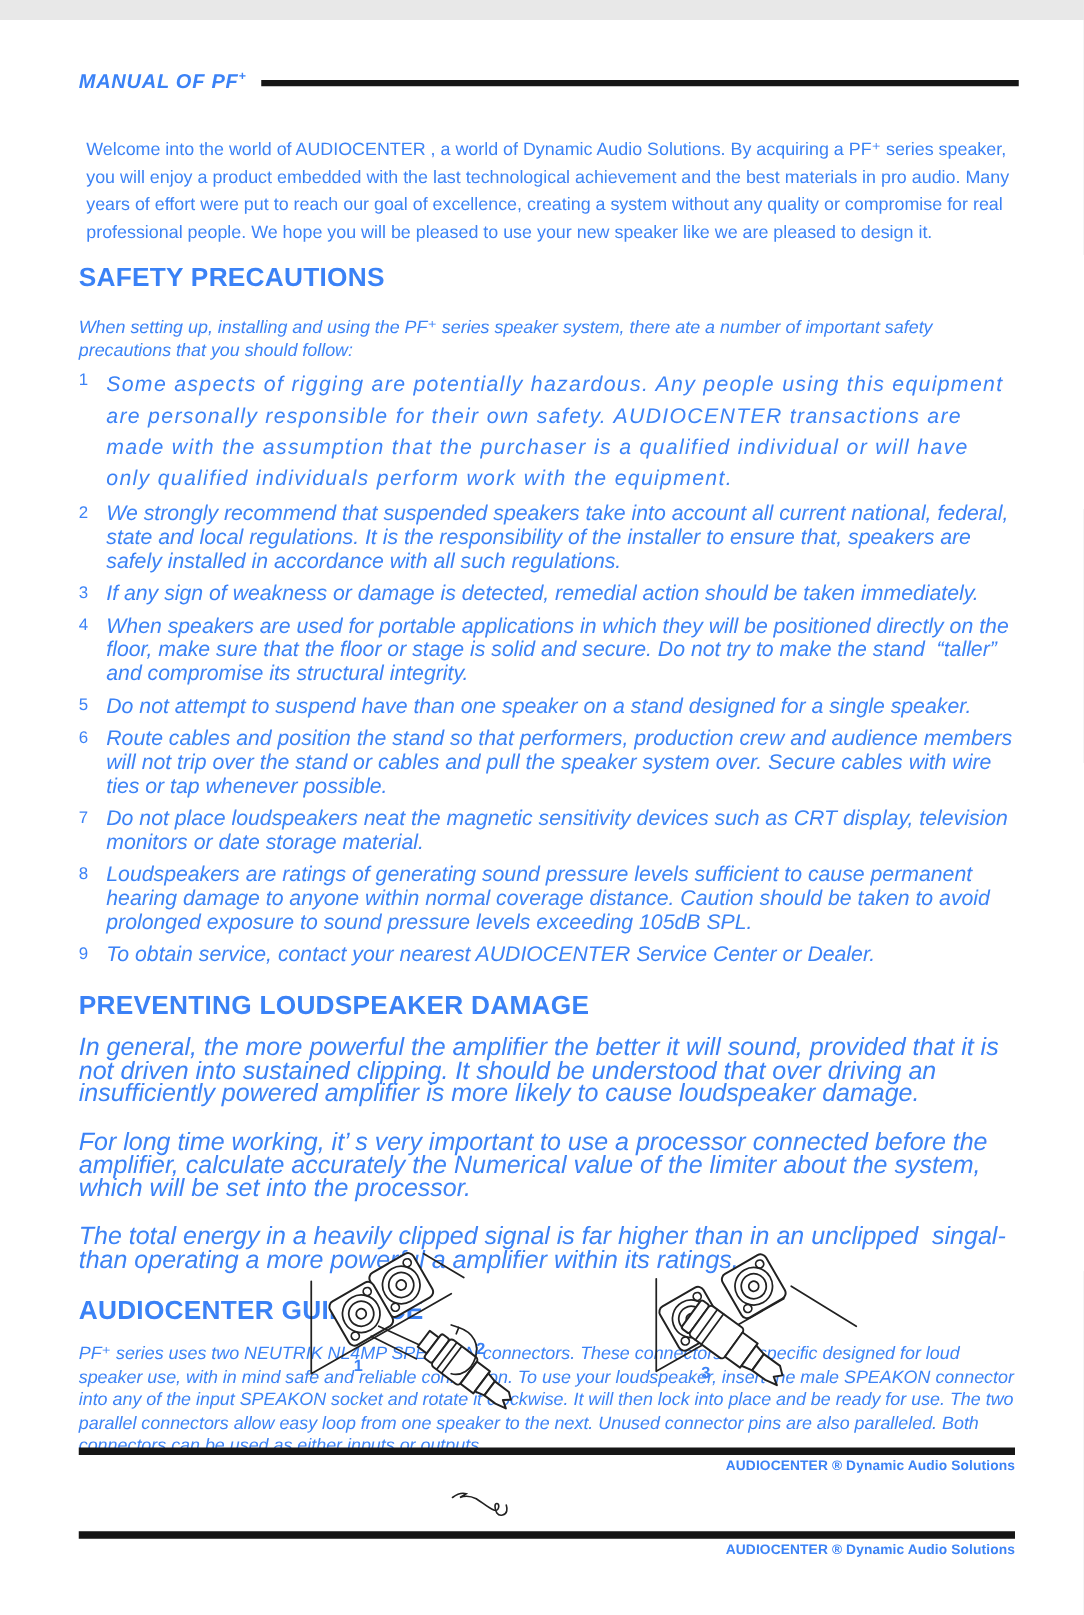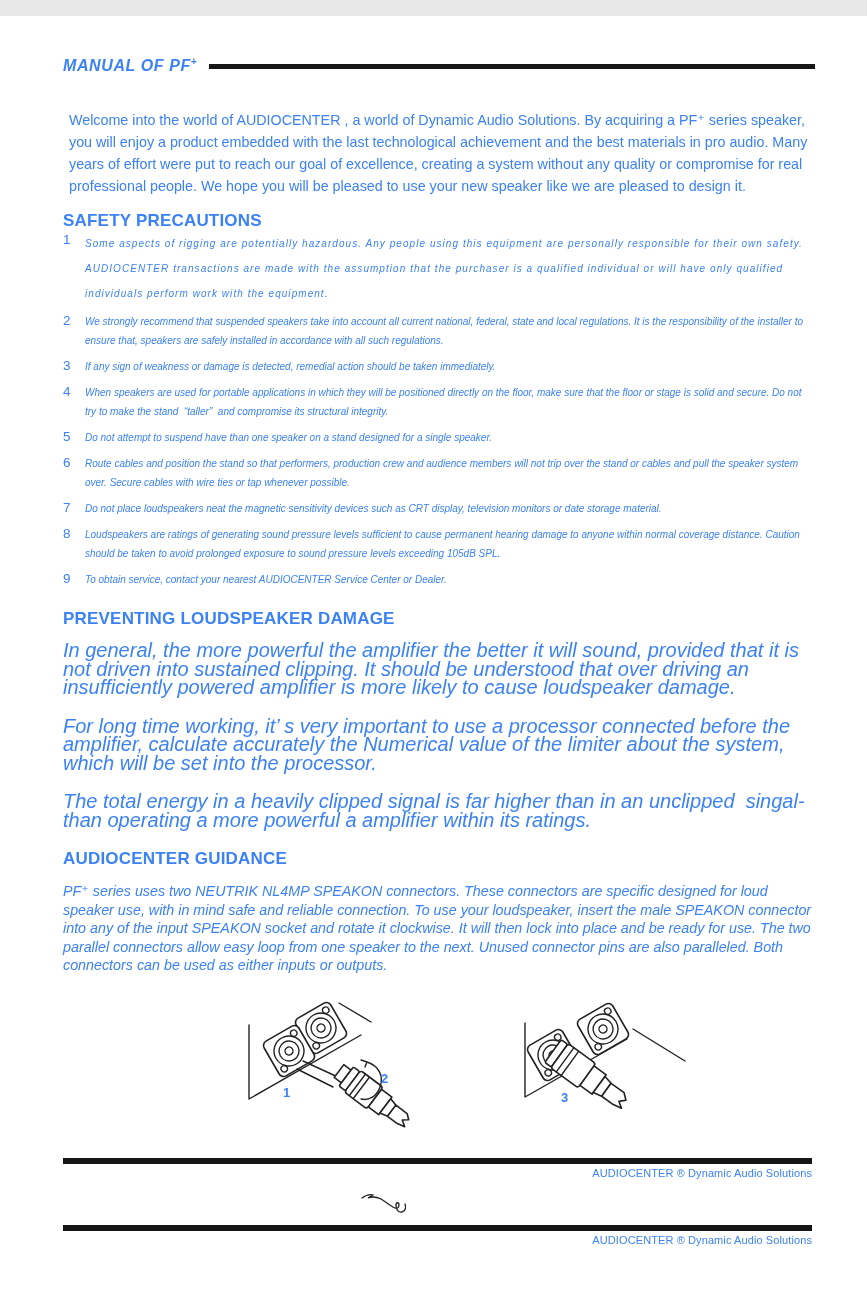--- a/index.html
+++ b/index.html
@@ -9,68 +9,69 @@
     overflow:hidden;margin:16px auto;
   }
   .content{padding:40px 52px 0 63px;}
   
   .hdr{display:flex;align-items:center;}
   .hdr h1{margin:0;font-size:16px;font-weight:bold;font-style:italic;letter-spacing:.6px;white-space:nowrap;}
   .hdr h1 sup{font-size:10px;}
   .hdr .rule{flex:1;height:5px;background:#161616;margin-left:12px;margin-top:1px;}
   
   .intro{margin:34px 0 0 6px;font-size:14.3px;line-height:22px;white-space:pre-wrap;}
-  h2{margin:0;font-size:17px;font-weight:bold;letter-spacing:.2px;}
+  h2{margin:0;font-size:21px;font-weight:bold;letter-spacing:.2px;}
   .sec-safety h2{margin-top:14px;}
   .lead{margin:18px 0 4px 0;font-size:14.3px;line-height:19px;font-style:italic;white-space:pre-wrap;}
   .slist{margin:0;padding:0;list-style:none;}
   .item{display:flex;margin-bottom:7px;}
   .item .num{flex:none;width:22px;font-size:13.5px;padding-top:1px;font-style:normal;}
-  .item .txt{flex:1;font-size:10px;line-height:19px;font-style:italic;white-space:pre-wrap;}
+  .item .txt{flex:1;font-size:17px;line-height:19px;font-style:italic;white-space:pre-wrap;}
   .item.first .txt{letter-spacing:1.05px;line-height:25px;}
   .item.first{margin-bottom:6px;}
   .sec-prevent h2{margin-top:20px;}
   .pline{font-size:20px;line-height:18.5px;font-style:italic;white-space:pre-wrap;}
   .pline.p1{margin-top:12px;}
   .sec-connect h2{margin-top:14px;}
   .pbody{margin-top:13px;font-size:14.3px;line-height:18.5px;font-style:italic;white-space:pre-wrap;}
   
   .diagrams{position:absolute;top:983px;left:0;width:867px;height:175px;}
   .dlabel{position:absolute;font-size:13px;font-weight:bold;}
   .lbl1{left:283px;top:86px;}
   .lbl2{left:381px;top:72px;}
   .lbl3{left:561px;top:91px;}
   .svg-left{position:absolute;left:243px;top:0;}
   .svg-right{position:absolute;left:515px;top:0;}
   .squiggle{position:absolute;left:358px;top:1172px;}
   
   .fbar{position:absolute;left:63px;width:749px;height:6px;background:#161616;}
   .fbar.b1{top:1142px;}
   .fbar.b2{top:1209px;}
-  .fbrand{position:absolute;right:55px;font-size:11px;font-weight:normal;letter-spacing:.1px;}
+  .fbrand{position:absolute;right:55px;font-size:11px;font-weight:bold;letter-spacing:.1px;}
   .fbrand.t1{top:1151px;}
   .fbrand.t2{top:1218px;}
   svg .ln{fill:none;stroke:#222;stroke-width:1.4;stroke-linecap:round;stroke-linejoin:round;}
   svg .fw{fill:#fff;stroke:#222;stroke-width:1.6;stroke-linejoin:round;}
 </style>
 </head>
 <body>
 
 <div class="page">
   <div class="content">
 
     <div class="hdr">
       <h1><span>MANUAL OF PF</span><sup>+</sup></h1>
       <div class="rule"></div>
     </div>
 
     <p class="intro">Welcome into the world of AUDIOCENTER , a world of Dynamic Audio Solutions. By acquiring a PF⁺ series speaker,  you will enjoy a product embedded with the last technological achievement and the best materials in pro audio. Many years of effort were put to reach our goal of excellence, creating a system without any quality or compromise for real professional people. We hope you will be pleased to use your new speaker like we are pleased to design it.</p>
 
     <section class="sec-safety">
       <h2>SAFETY PRECAUTIONS</h2>
+      <p class="lead">When setting up, installing and using the PF⁺ series speaker system, there ate a number of important safety precautions that you should follow:</p>
       <div class="slist">
         <div class="item first">
             <span class="num">1</span>
             <span class="txt">Some aspects of rigging are potentially hazardous. Any people using this equipment are personally responsible for their own safety. AUDIOCENTER transactions are made with the assumption that the purchaser is a qualified individual or will have only qualified individuals perform work with the equipment.</span>
           </div>
         <div class="item">
             <span class="num">2</span>
             <span class="txt">We strongly recommend that suspended speakers take into account all current national, federal, state and local regulations. It is the responsibility of the installer to ensure that, speakers are safely installed in accordance with all such regulations.</span>
           </div>
         <div class="item">

